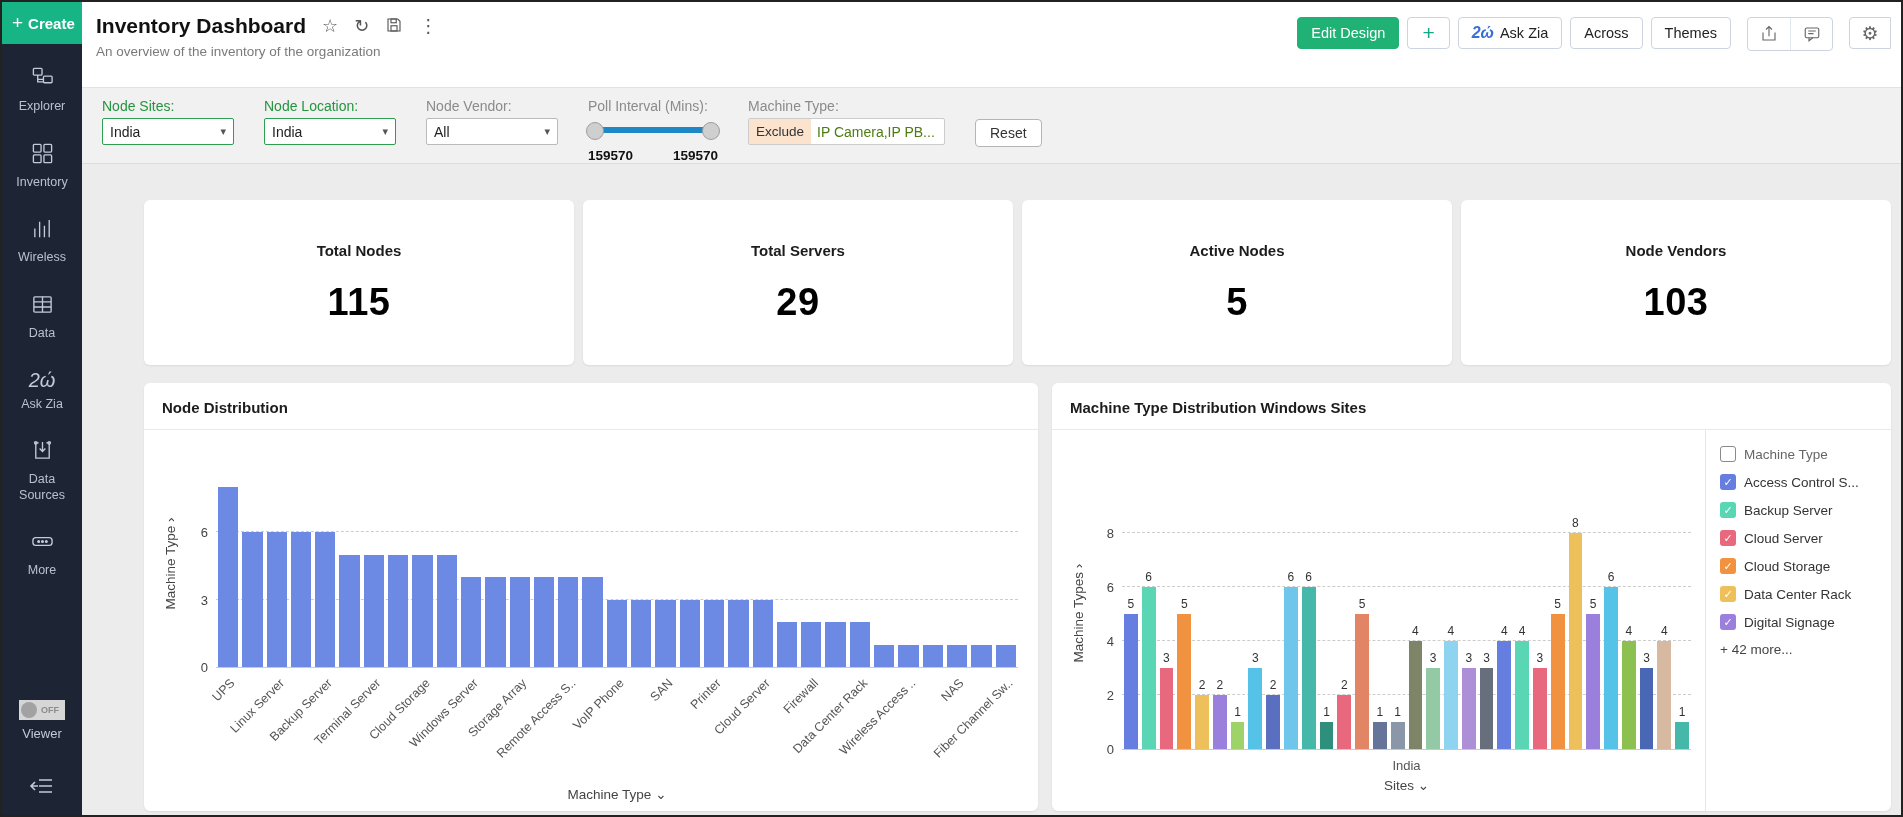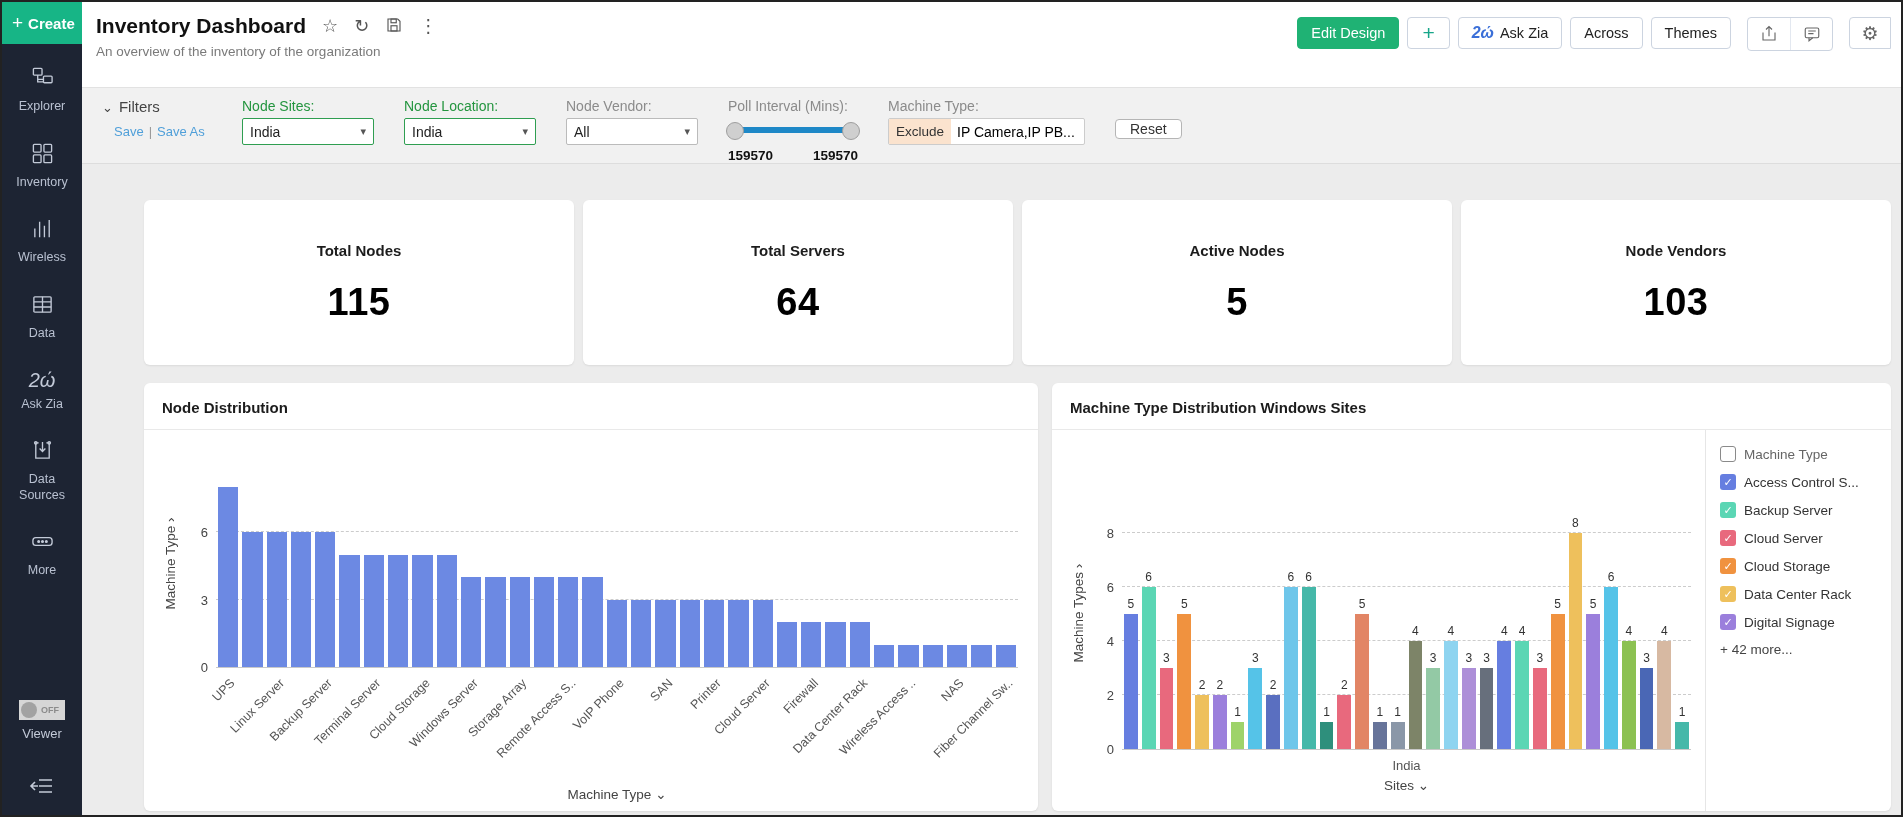--- a/index.html
+++ b/index.html
@@ -57,22 +57,22 @@
   .fselect { width:132px; height:27px; background:#fff; border:1px solid #bbb; border-radius:2px; display:flex; align-items:center; justify-content:space-between; padding:0 7px; font-size:14px; color:#222; cursor:pointer; }
   .fselect.green { border-color:#2f9e51; }
   .fselect .caret { color:#555; font-size:11px; }
   .slider-wrap { width:130px; position:relative; height:27px; display:flex; align-items:center; }
   .slider-track { height:6px; background:#1e88c7; border-radius:3px; width:100%; }
   .handle { position:absolute; top:4px; width:18px; height:18px; border-radius:50%; background:#cfcfcf; border:1px solid #9e9e9e; cursor:pointer; }
   .handle.left { left:-2px; } .handle.right { right:-2px; }
   .slider-vals { display:flex; justify-content:space-between; width:130px; font-size:13.5px; font-weight:bold; color:#111; margin-top:2px; }
   .mt-input { width:197px; height:27px; background:#fff; border:1px solid #ccc; border-radius:2px; display:flex; align-items:center; overflow:hidden; cursor:text; }
   .excl-chip { background:#fbe3ce; color:#333; font-size:13.5px; padding:4px 7px; height:100%; display:flex; align-items:center; }
-  .mt-val { font-size:14px; color:#000000; padding-left:6px; white-space:nowrap; }
-  .reset-btn { height:20px; padding:0 14px; background:#fff; border:1px solid #b5b5b5; border-radius:4px; font-size:14px; color:#333; cursor:pointer; margin-top:21px; }
+  .mt-val { font-size:14px; color:#4d7c0f; padding-left:6px; white-space:nowrap; }
+  .reset-btn { height:28px; padding:0 14px; background:#fff; border:1px solid #b5b5b5; border-radius:4px; font-size:14px; color:#333; cursor:pointer; margin-top:21px; }
 
   
   .content { flex:1; padding:36px 10px 10px 26px; overflow:hidden;margin-left:36px; }
   .kpi-row { display:flex; gap:9px; }
   .kpi-card { flex:1; background:#fff; border-radius:6px; box-shadow:0 1px 2px rgba(0,0,0,.08); height:165px; display:flex; flex-direction:column; align-items:center; justify-content:center; gap:22px; }
   .kpi-label { font-size:15px; font-weight:bold; color:#1c1c1c; }
   .kpi-value { font-size:38px; font-weight:bold; color:#000; letter-spacing:.5px; }
 
   .charts-row { display:flex; gap:14px; margin-top:18px; }
   .chart-card { background:#fff; border-radius:6px; box-shadow:0 1px 2px rgba(0,0,0,.08); height:428px; }
@@ -225,26 +225,20 @@
                 <rect x="3" y="4" width="18" height="13" rx="2"></rect>
                 <path d="M7 8h10M7 11.5h7M8 17v4l5-4"></path>
               </svg>
             </div>
         </div>
         <div class="gear-btn">⚙</div>
       </div>
     </div>
 
     <div class="filterbar">
-      <div class="filters-head">
-        <div class="filters-title"><span class="chev">⌄</span><span>Filters</span></div>
-        <div class="save-links">
-          <span>Save</span><span class="sep">|</span><span>Save As</span>
-        </div>
-      </div>
       <div class="fgroup">
         <span class="flabel-green">Node Sites:</span>
         <div class="fselect green">
             <span>India</span>
             <span class="caret">▾</span>
           </div>
       </div>
       <div class="fgroup">
         <span class="flabel-green">Node Location:</span>
         <div class="fselect green">
@@ -282,21 +276,21 @@
     </div>
 
     <div class="content">
       <div class="kpi-row">
         <div class="kpi-card">
           <div class="kpi-label">Total Nodes</div>
           <div class="kpi-value">115</div>
         </div>
         <div class="kpi-card">
           <div class="kpi-label">Total Servers</div>
-          <div class="kpi-value">64</div>
+          <div class="kpi-value">29</div>
         </div>
         <div class="kpi-card">
           <div class="kpi-label">Active Nodes</div>
           <div class="kpi-value">5</div>
         </div>
         <div class="kpi-card">
           <div class="kpi-label">Node Vendors</div>
           <div class="kpi-value">103</div>
         </div>
       </div>

